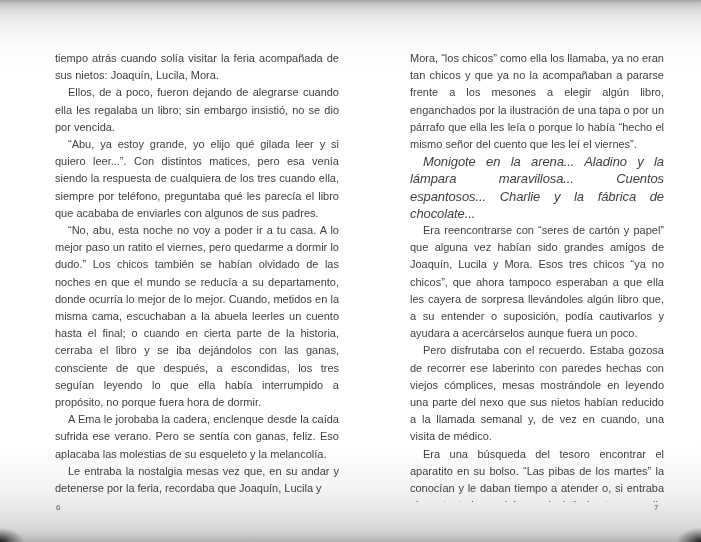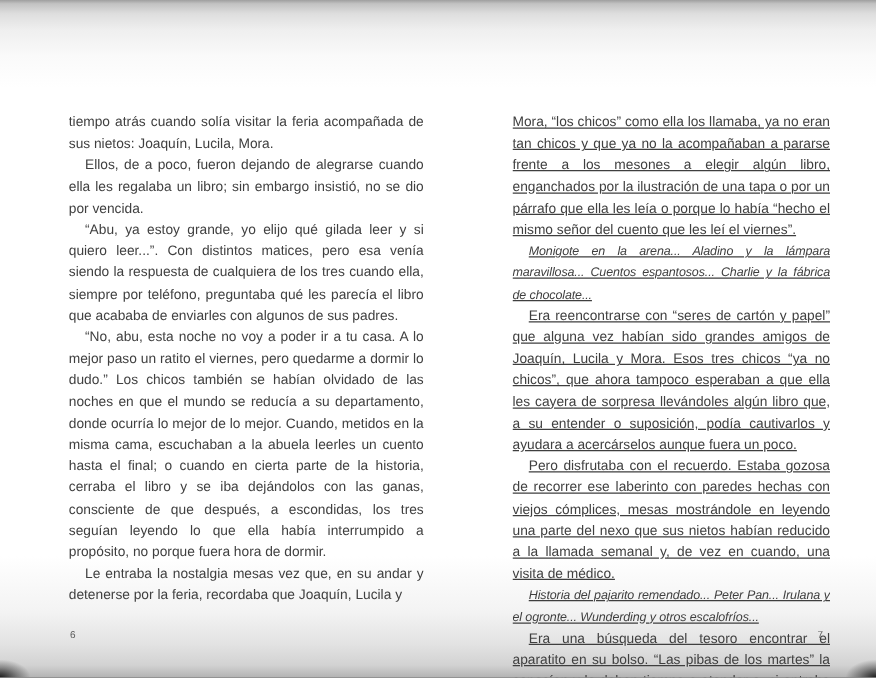--- a/index.html
+++ b/index.html
@@ -23,29 +23,28 @@
   }
   .page {
     position: absolute;
     top: 50px;
     height: 452px;
     overflow: hidden;
     color: #3f3f3f;
     font-size: 11px;
     line-height: 17.2px;
     text-align: justify;
-    margin-top: 40px;
   }
   .page-left  { left: 55px;  width: 284px; }
-  .page-right { left: 410px; width: 254px; text-decoration: underline; }
+  .page-right { left: 410px; width: 254px; }
   .para { margin: 0; }
   .para.indent { text-indent: 13px; }
   .para.italic {
     font-style: italic;
-    font-size: 10px;
+    font-size: 13px;
     letter-spacing: -0.1px;
   }
   .page-number {
     position: absolute;
     top: 503px;
     font-size: 8px;
     color: #5a5a5a;
     line-height: 10px;
   }
   .page-number-left  { left: 56px; }
@@ -54,28 +53,28 @@
 </head>
 <body>
 
 <div class="screen">
 
   <div class="page page-left">
     <p class="para">tiempo atrás cuando solía visitar la feria acompañada de sus nietos: Joaquín, Lucila, Mora.</p>
     <p class="para indent">Ellos, de a poco, fueron dejando de alegrarse cuando ella les regalaba un libro; sin embargo insistió, no se dio por vencida.</p>
     <p class="para indent">“Abu, ya estoy grande, yo elijo qué gilada leer y si quiero leer...”. Con distintos matices, pero esa venía siendo la respuesta de cualquiera de los tres cuando ella, siempre por teléfono, preguntaba qué les parecía el libro que acababa de enviarles con algunos de sus padres.</p>
     <p class="para indent">“No, abu, esta noche no voy a poder ir a tu casa. A lo mejor paso un ratito el viernes, pero quedarme a dormir lo dudo.” Los chicos también se habían olvidado de las noches en que el mundo se reducía a su departamento, donde ocurría lo mejor de lo mejor. Cuando, metidos en la misma cama, escuchaban a la abuela leerles un cuento hasta el final; o cuando en cierta parte de la historia, cerraba el libro y se iba dejándolos con las ganas, consciente de que después, a escondidas, los tres seguían leyendo lo que ella había interrumpido a propósito, no porque fuera hora de dormir.</p>
+    <p class="para indent">A Ema le jorobaba la cadera, enclenque desde la caída sufrida ese verano. Pero se sentía con ganas, feliz. Eso aplacaba las molestias de su esqueleto y la melancolía.</p>
     <p class="para indent">Le entraba la nostalgia mesas vez que, en su andar y detenerse por la feria, recordaba que Joaquín, Lucila y</p>
   </div>
 
   <div class="page page-right">
     <p class="para">Mora, “los chicos” como ella los llamaba, ya no eran tan chicos y que ya no la acompañaban a pararse frente a los mesones a elegir algún libro, enganchados por la ilustración de una tapa o por un párrafo que ella les leía o porque lo había “hecho el mismo señor del cuento que les leí el viernes”.</p>
     <p class="para indent italic">Monigote en la arena... Aladino y la lámpara maravillosa... Cuentos espantosos... Charlie y la fábrica de chocolate...</p>
     <p class="para indent">Era reencontrarse con “seres de cartón y papel” que alguna vez habían sido grandes amigos de Joaquín, Lucila y Mora. Esos tres chicos “ya no chicos”, que ahora tampoco esperaban a que ella les cayera de sorpresa llevándoles algún libro que, a su entender o suposición, podía cautivarlos y ayudara a acercárselos aunque fuera un poco.</p>
     <p class="para indent">Pero disfrutaba con el recuerdo. Estaba gozosa de recorrer ese laberinto con paredes hechas con viejos cómplices, mesas mostrándole en leyendo una parte del nexo que sus nietos habían reducido a la llamada semanal y, de vez en cuando, una visita de médico.</p>
-    <p class="para indent italic">Historia del pajarito remendado... Peter Pan... Irulana y el ogronte... Wunderding y otros escalofríos...</p>
     <p class="para indent">Era una búsqueda del tesoro encontrar el aparatito en su bolso. “Las pibas de los martes” la conocían y le daban tiempo a atender o, si entraba el contestador, volvían a insistir hasta que ella lograba rescatar el celular. ¿Pero si</p>
   </div>
 
   <div class="page-number page-number-left">6</div>
   <div class="page-number page-number-right">7</div>
 
 </div>
 
 </body></html>

